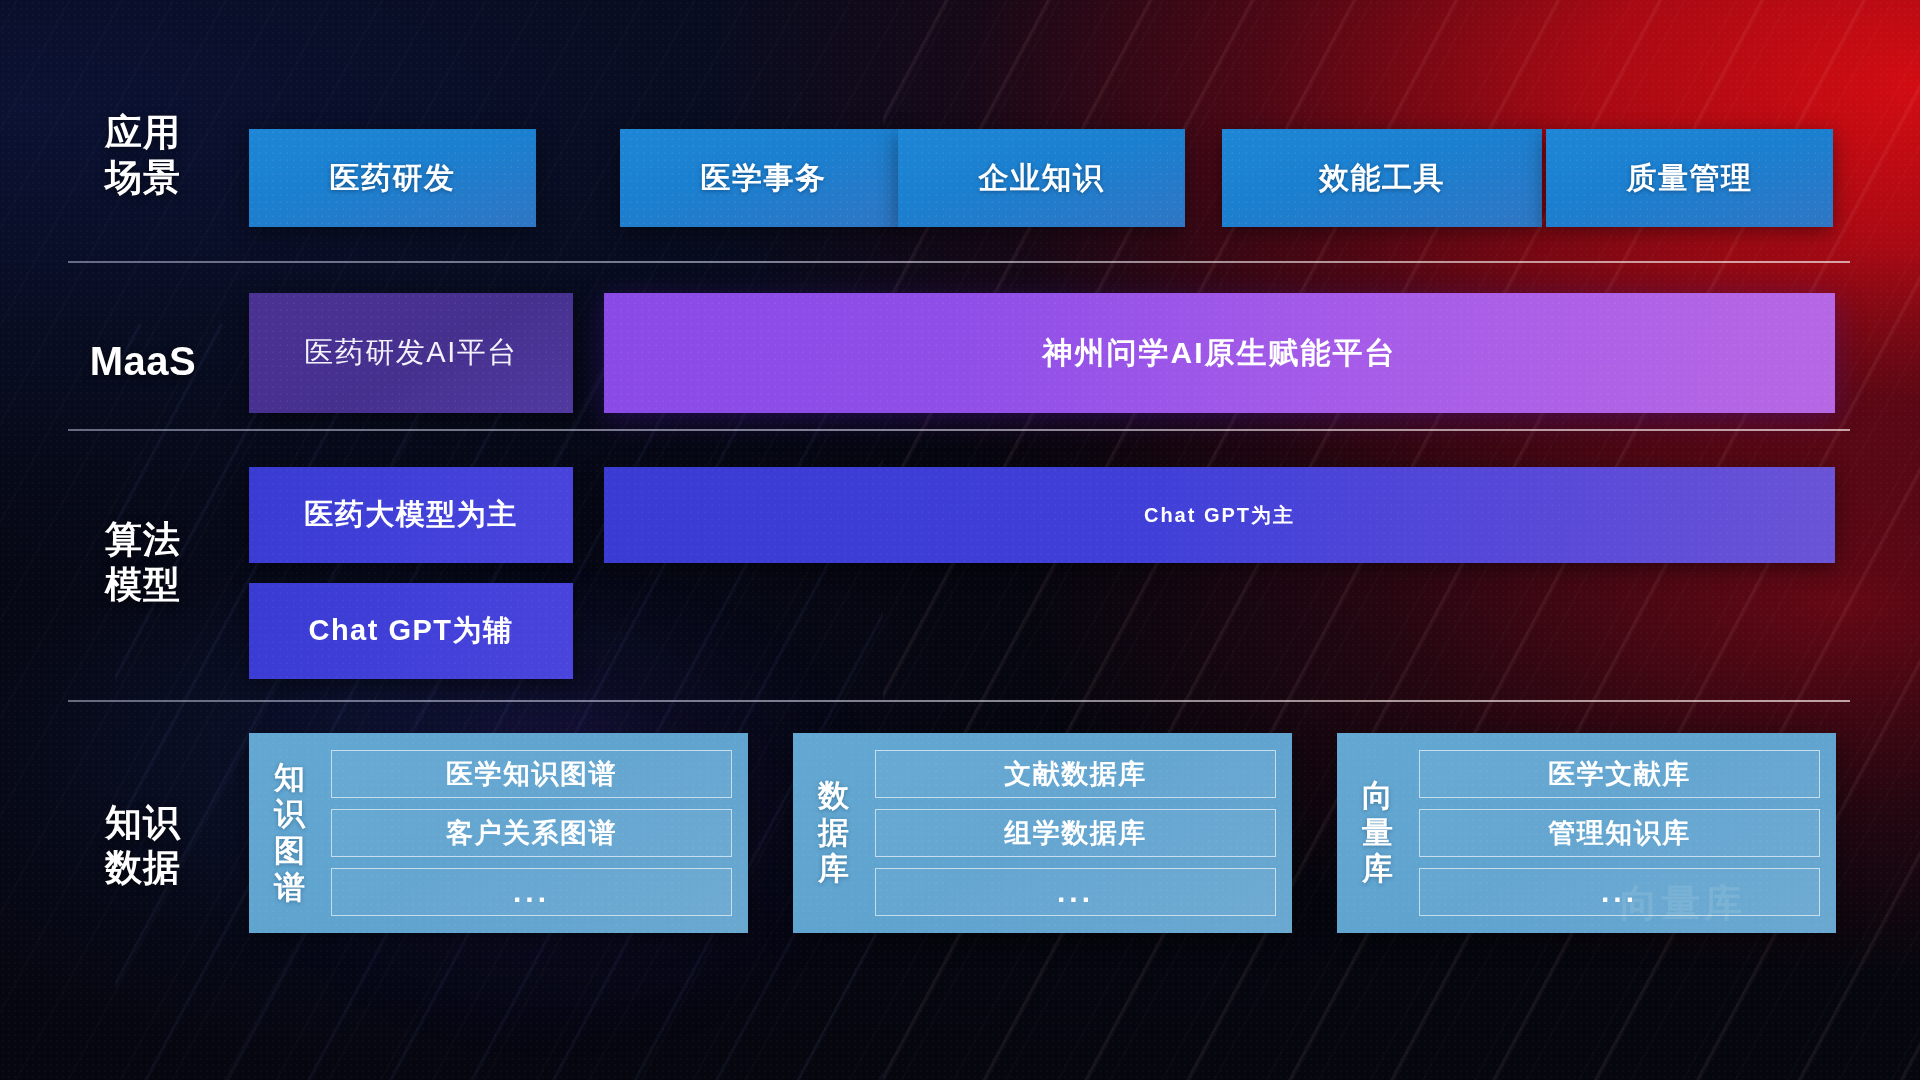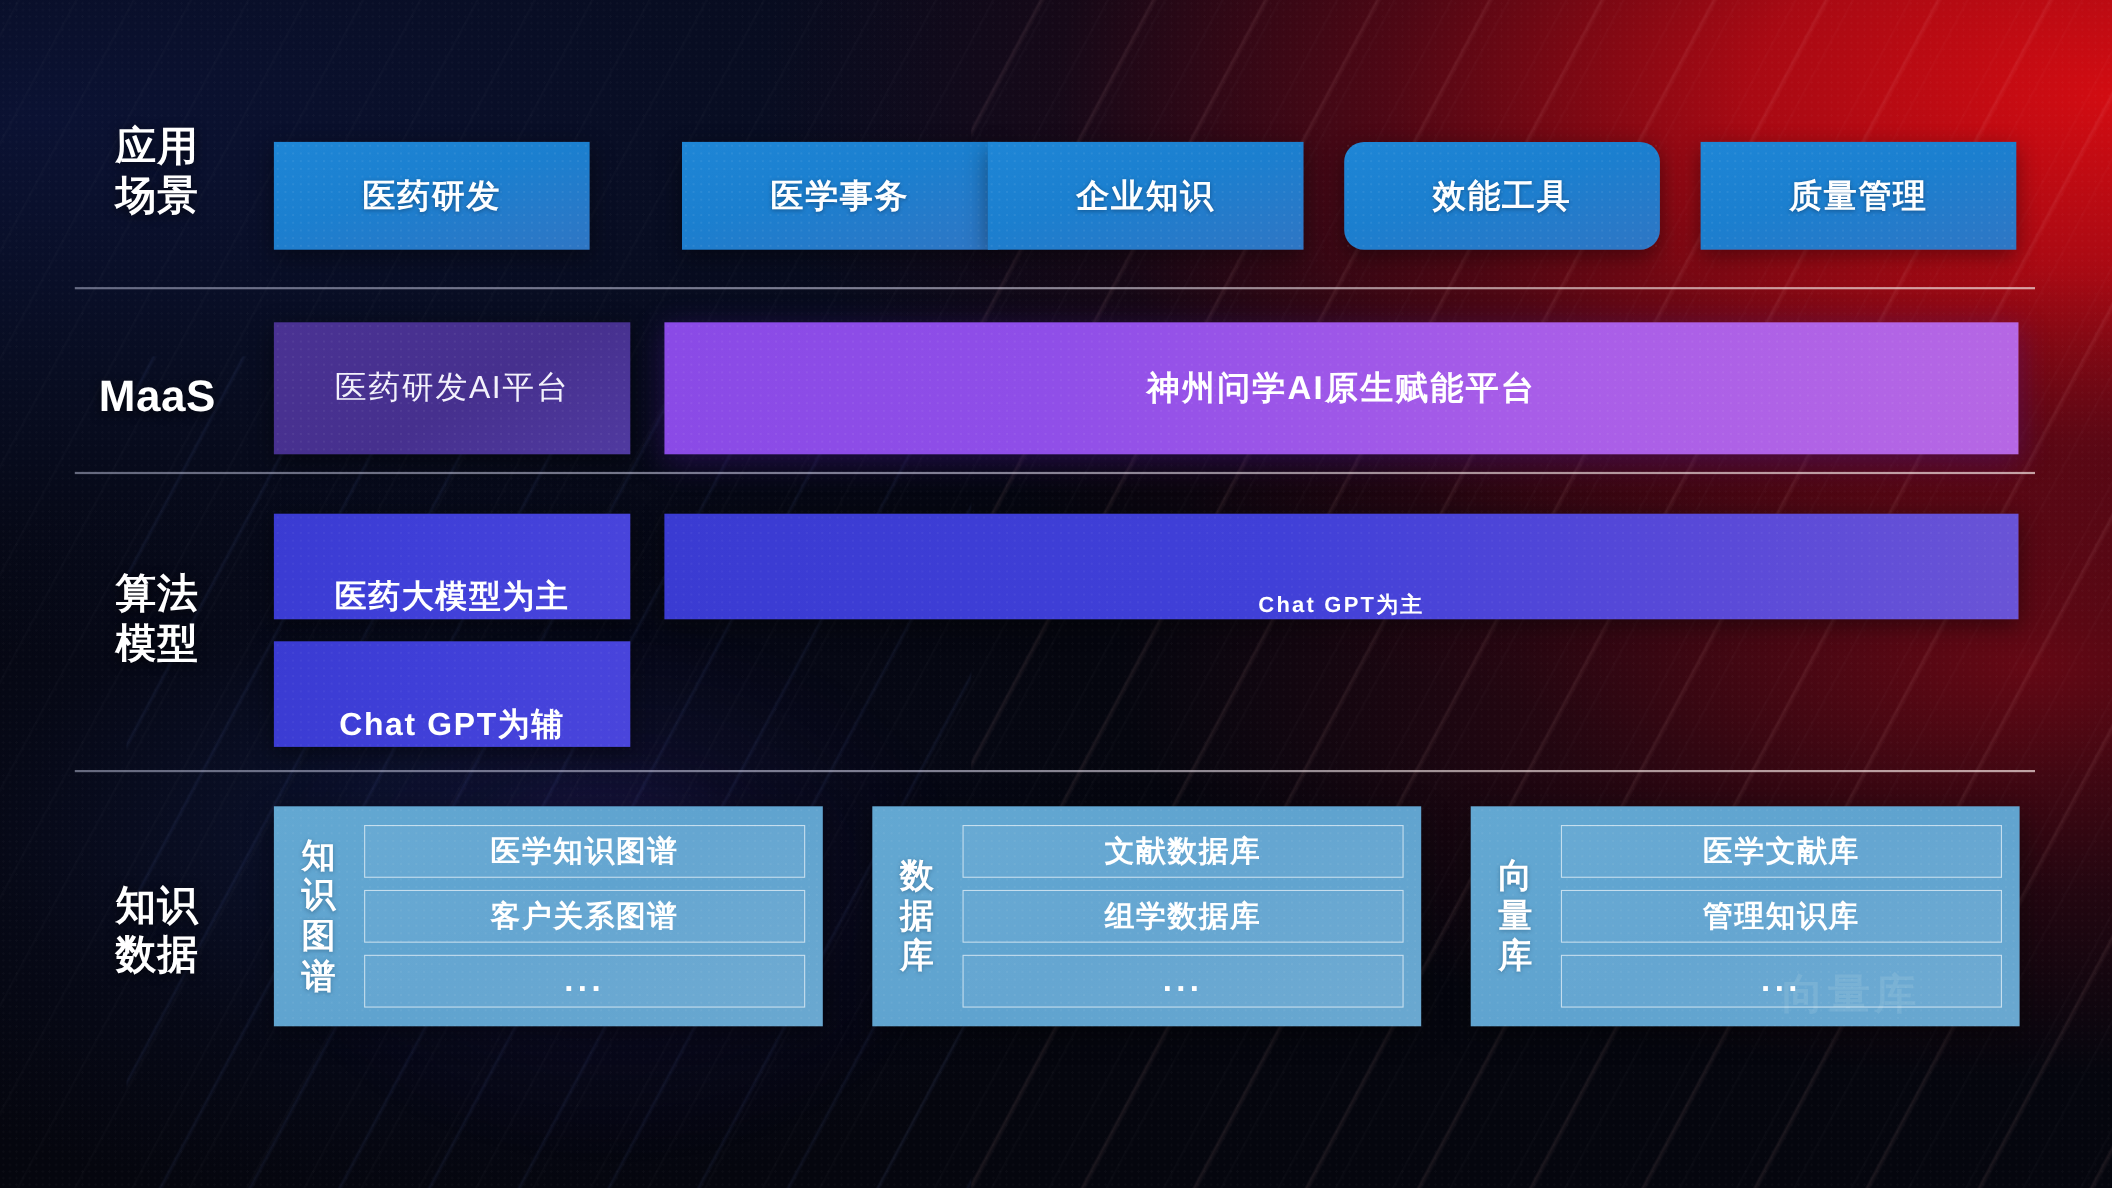--- a/index.html
+++ b/index.html
@@ -195,21 +195,21 @@
     position: absolute; inset: 0;
     background-image: radial-gradient(rgba(255,255,255,0.10) 1px, rgba(0,0,0,0) 1px);
     background-size: 7px 7px; opacity: .55; pointer-events: none;
   }
 
   
   .algo-box {
     position: absolute;
     height: 96px;
     background: linear-gradient(110deg, #3a3bd2 0%, #3f3fd8 40%, #4a45dc 100%);
-    display: flex; align-items: flex-end; justify-content: center;
+    display: flex; align-items: center; justify-content: center;
     color: #ffffff; font-size: 29px; font-weight: 700; letter-spacing: 1.5px;
     box-shadow: 0 5px 20px rgba(0,0,0,0.42);
   }
   .algo-box.wide {
     background: linear-gradient(100deg, #3a3bd2 0%, #4040d8 45%, #5a4ad8 78%, #6a54d6 100%);
     font-size: 20px; letter-spacing: 2px;
   }
   .algo-box::after {
     content: "";
     position: absolute; inset: 0;
@@ -305,21 +305,21 @@
 
     <div class="scn-box" style="left:249px; top:129px; width:287px;">
       <span>医药研发</span>
     </div>
     <div class="scn-box" style="left:573px; top:129px; width:287px;margin-left:47px;">
       <span>医学事务</span>
     </div>
     <div class="scn-box" style="left:898px; top:129px; width:287px;">
       <span>企业知识</span>
     </div>
-    <div class="scn-box" style="left:1222px; top:129px; width:287px;border-radius:18px;">
+    <div class="scn-box" style="left:1222px; top:129px; width:320px;">
       <span>效能工具</span>
     </div>
     <div class="scn-box" style="left:1546px; top:129px; width:287px;">
       <span>质量管理</span>
     </div>
 
     <div class="divider" style="top:261px;"></div>
 
     <div class="row-label en" style="top:337px;">
       <div>MaaS</div>

